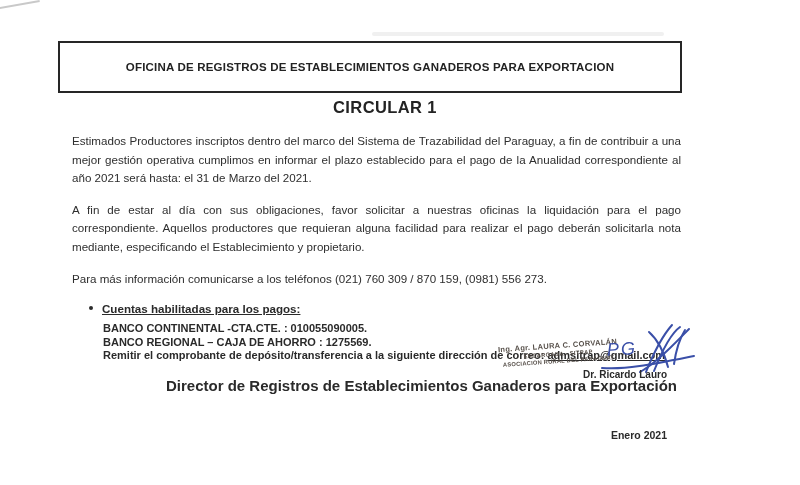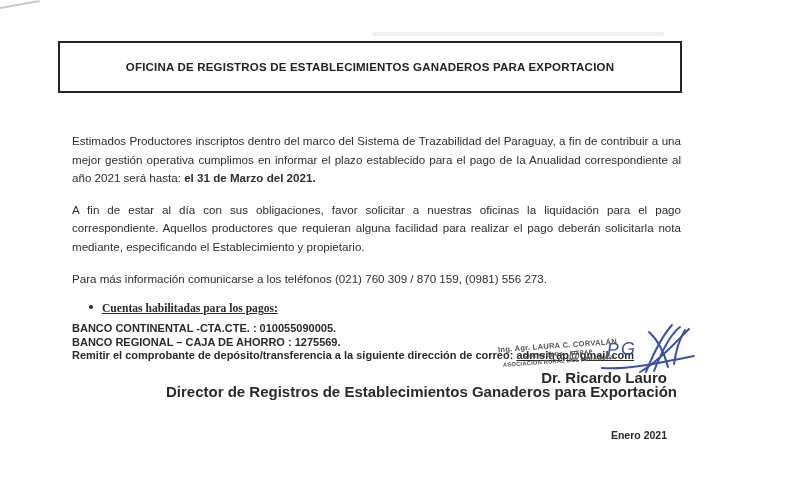--- a/index.html
+++ b/index.html
@@ -72,21 +72,21 @@
     left: 72px; top: 132px;
     width: 609px;
   }
   .body-block p {
     font-size: 11.6px;
     line-height: 18.6px;
     text-align: justify;
     color: #2e2e2e;
     margin-bottom: 13px;
   }
-  .bold { font-weight: bold; }
+  .bold { font-weight: normal; }
 
   
   .accounts {
     margin-top: 14px;
   }
   .accounts-heading-row {
     display: flex;
     align-items: baseline;
   }
   .bullet-dot {
@@ -97,23 +97,23 @@
     margin-left: 17px;
     margin-right: 9px;
     position: relative;
     top: -3px;
   }
   .accounts-heading {
     font-size: 11.6px;
     font-weight: bold;
     text-decoration: underline;
     color: #2a2a2a;
-    font-family: Liberation Serif, serif;
   }
   .accounts-lines {
+    margin-left: 31px;
     margin-top: 7px;
   }
   .accounts-lines .acct-line {
     font-size: 11px;
     font-weight: bold;
     line-height: 13.4px;
     color: #2a2a2a;
     white-space: nowrap;
   }
   .email-underline { text-decoration: underline; }
@@ -147,21 +147,21 @@
   }
 
   
   .signer-block {
     position: absolute;
     right: 123px; top: 369px;
     text-align: right;
     color: #2a2a2a;
   }
   .signer-name {
-    font-size: 15px;
+    font-size: 10px;
     font-weight: bold;
     margin-right: 10px;
     margin-bottom: 1px;
   }
   .signer-title {
     font-size: 15px;
     font-weight: bold;
     line-height: 10.5px;
   }
   .signer-org {
@@ -184,20 +184,21 @@
 
 <div class="page">
 
   <div class="artifact-diag"></div>
   <div class="artifact-streak"></div>
 
   <div class="header-box">
     <div class="header-line">OFICINA DE REGISTROS DE ESTABLECIMIENTOS GANADEROS PARA EXPORTACION</div>
   </div>
 
+  <div class="circular-title">CIRCULAR 1</div>
 
   <div class="body-block">
     <p><span>Estimados Productores inscriptos dentro del marco del Sistema de Trazabilidad del Paraguay, a fin de contribuir a una mejor gestión operativa cumplimos en informar el plazo establecido para el pago de la Anualidad correspondiente al año 2021 será hasta: </span><span class="bold">el 31 de Marzo del 2021.</span></p>
     <p>A fin de estar al día con sus obligaciones, favor solicitar a nuestras oficinas la liquidación para el pago correspondiente. Aquellos productores que requieran alguna facilidad para realizar el pago deberán solicitarla nota mediante, especificando el Establecimiento y propietario.</p>
     <p>Para más información comunicarse a los teléfonos (021) 760 309 / 870 159, (0981) 556 273.</p>
 
     <div class="accounts">
       <div class="accounts-heading-row">
         <span class="bullet-dot"></span>
         <span class="accounts-heading">Cuentas habilitadas para los pagos:</span>

